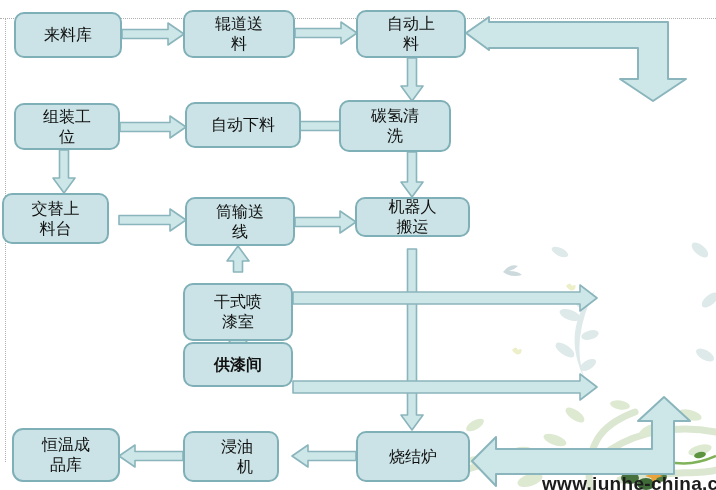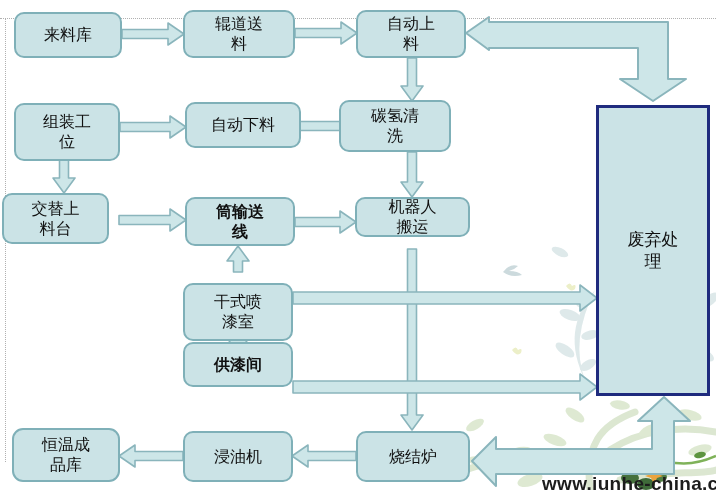--- a/index.html
+++ b/index.html
@@ -15,30 +15,30 @@
   .ph-left{left:5px;top:18px;width:0;height:444px;border-left:1px dotted #b0b0b0;}
   .node{
     position:absolute;z-index:4;box-sizing:border-box;
     background:#cbe3e6;border:2px solid #7fb0b8;border-radius:10px;
     display:flex;align-items:center;justify-content:center;text-align:center;
     font-size:16px;line-height:1.25;color:#101010;padding:2px 24px;
   }
   .n1{left:14px;top:12px;width:108px;height:46px;}
   .n2{left:183px;top:10px;width:112px;height:48px;}
   .n3{left:356px;top:10px;width:110px;height:48px;}
-  .n4{left:14px;top:103px;width:106px;height:58px;}
+  .n4{left:14px;top:103px;width:106px;height:47px;}
   .n5{left:185px;top:102px;width:116px;height:46px;}
   .n6{left:339px;top:100px;width:112px;height:52px;}
   .n7{left:2px;top:193px;width:107px;height:51px;}
-  .n8{left:185px;top:197px;width:110px;height:49px;font-weight:bold;}
+  .n8{left:185px;top:197px;width:110px;height:49px;}
   .n9{left:355px;top:197px;width:115px;height:40px;}
   .n10{left:183px;top:272px;width:110px;height:58px;margin-top:11px;}
   .n11{left:183px;top:342px;width:110px;height:45px;font-weight:bold;}
   .n12{left:12px;top:428px;width:108px;height:54px;border-radius:11px;}
-  .n13{left:183px;top:431px;width:110px;height:51px;}
+  .n13{left:183px;top:431px;width:96px;height:51px;text-align:right;}
   .n14{left:356px;top:431px;width:114px;height:51px;}
   .n15{
     left:596px;top:105px;width:114px;height:291px;
     border:3px solid #1f2b7e;border-radius:0;font-size:17px;
   }
   .watermark{
     position:absolute;z-index:6;left:542px;top:473px;white-space:nowrap;
     font-family:"Liberation Sans", sans-serif;font-weight:bold;
     font-size:19px;color:#1c1c1c;letter-spacing:0.3px;
   }
@@ -143,17 +143,16 @@
   <div class="node n5">自动下料</div>
   <div class="node n6">碳氢清洗</div>
   <div class="node n7">交替上料台</div>
   <div class="node n8">筒输送线</div>
   <div class="node n9">机器人搬运</div>
   <div class="node n10">干式喷漆室</div>
   <div class="node n11">供漆间</div>
   <div class="node n12">恒温成品库</div>
   <div class="node n13">浸油机</div>
   <div class="node n14">烧结炉</div>
-  <div class="node n15">废弃处理</div>
 
   <div class="watermark">www.junhe-china.c</div>
 
 </div>
 
 </body></html>

